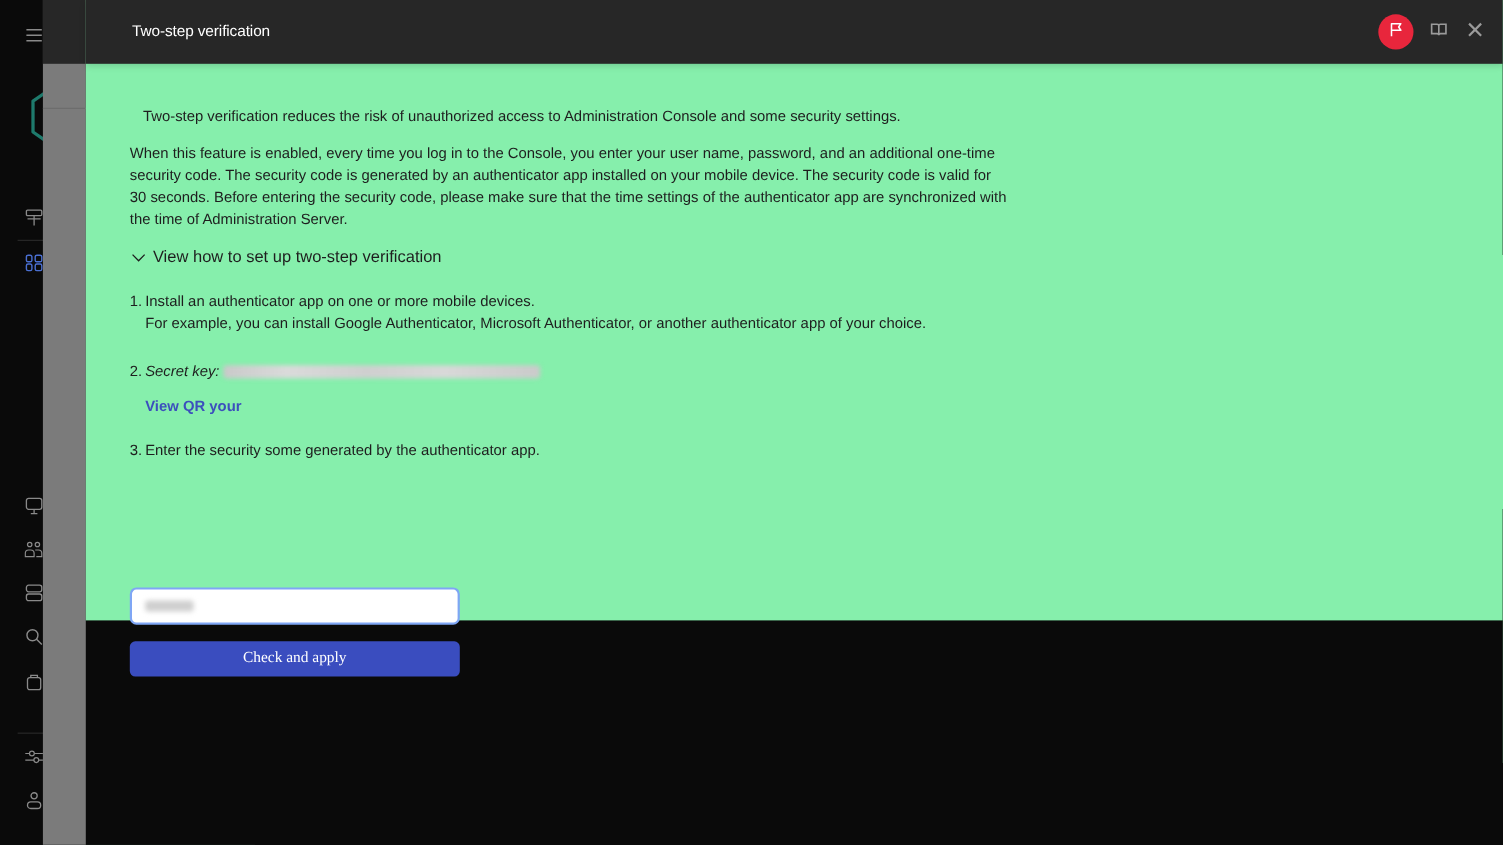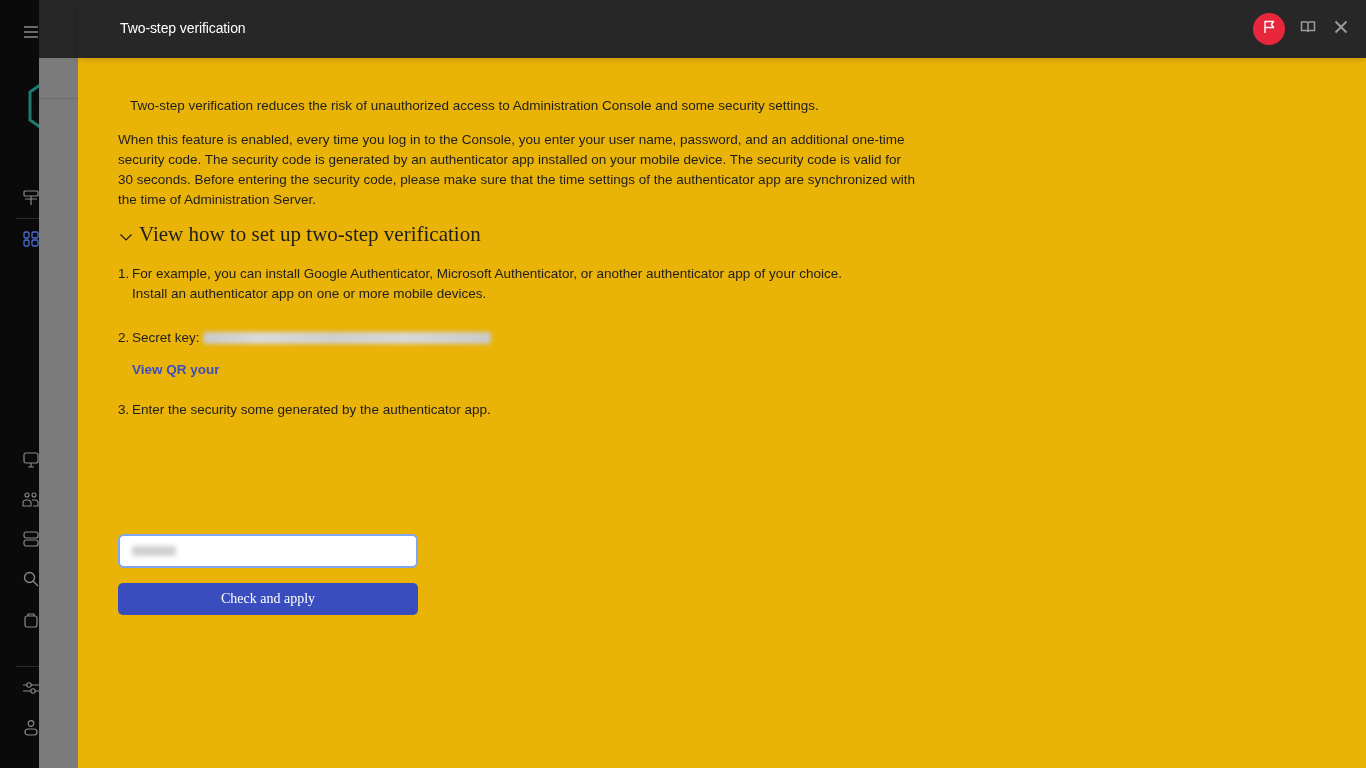--- a/index.html
+++ b/index.html
@@ -10,41 +10,41 @@
     .sb-icon { position: absolute; left: 22px; width: 18px; height: 18px; color: #8a8a8a; }
     .sb-icon svg { width: 18px; height: 18px; display: block; }
     .sb-divider { position: absolute; left: 16px; width: 30px; height: 1px; background: #2a2a2a; }
 
     
     .overlay { position: absolute; left: 39px; top: 0; width: 39px; height: 768px; background: #7b7b7b; }
     .overlay-top { position: absolute; left: 39px; top: 0; width: 39px; height: 58px; background: #272727; }
     .overlay-line { position: absolute; left: 39px; top: 98px; width: 39px; height: 1px; background: #6c6c6c; }
 
     
-    .drawer { position: absolute; left: 78px; top: 0; width: 1288px; height: 768px; background: #eab308; }
+    .drawer { position: absolute; left: 78px; top: 0; width: 1288px; height: 564px; background: #86efac; }
     .drawer-header { position: absolute; left: 0; top: 0; width: 1288px; height: 58px; background: #272727; box-shadow: 0 2px 6px rgba(0,0,0,0.15); }
     .drawer-title { position: absolute; left: 42px; top: 20px; font-size: 14px; color: #ffffff; font-weight: 500; letter-spacing: -0.1px; }
     .hdr-btn { position: absolute; top: 13px; width: 32px; height: 32px; display: flex; align-items: center; justify-content: center; cursor: pointer; }
     .flag-btn { left: 1175px; border-radius: 50%; background: #e8263c; }
     .book-btn { left: 1214px; color: #9a9a9a; }
     .close-btn { left: 1247px; color: #9a9a9a; }
 
     .content { position: absolute; left: 40px; top: 96px; width: 800px; color: #1e1e1e; font-size: 13.5px; line-height: 20px; }
     .p { margin-bottom: 12px; }
     .p1 { margin-bottom: 14px; margin-left: 12px; }
 
-    .expander { display: flex; align-items: center; font-size: 21px; color: #1e1e1e; margin-top: 2px; cursor: pointer; height: 24px; font-family: Liberation Serif, serif; }
+    .expander { display: flex; align-items: center; font-size: 15px; color: #1e1e1e; margin-top: 2px; cursor: pointer; height: 24px; }
     .expander .chev { width: 14px; height: 14px; margin-right: 6px; margin-left: 1px; }
 
     .steps { margin-top: 18px; }
     .step { position: relative; padding-left: 14px; }
     .step-num { position: absolute; left: 0; top: 0; }
     .step1 { margin-bottom: 24px; }
     .step2 { margin-bottom: 20px; }
-    .secret-row { display: flex; align-items: center; }
+    .secret-row { display: flex; align-items: center; font-style: italic; }
     .secret-blur { display: inline-block; width: 288px; height: 12px; margin-left: 3px; background: linear-gradient(90deg, #c9c9c9, #dadada 20%, #cfcfcf 45%, #d8d8d8 70%, #cacaca); filter: blur(2px); border-radius: 3px; }
     .qr-link { display: inline-block; margin-top: 12px; color: #3c4fbd; font-weight: bold; font-size: 13.5px; cursor: pointer; text-decoration: none; }
 
     .code-input { position: absolute; left: 0; top: 438px; width: 300px; height: 34px; border: 2px solid #7fa6f5; border-radius: 6px; background: #fff; padding: 0 10px; font-size: 13px; color: transparent; font-family: "Liberation Sans", sans-serif; }
     .code-blur { position: absolute; left: 14px; top: 450px; width: 44px; height: 10px; background: #cfcfcf; filter: blur(2.5px); border-radius: 3px; }
     .apply-btn { position: absolute; left: 0; top: 487px; width: 300px; height: 32px; border: none; border-radius: 5px; background: #3a4dbf; color: #ffffff; font-size: 14px; font-family: Liberation Serif, serif; cursor: pointer; }
   </style>
 </head>
 <body>
 
@@ -161,22 +161,22 @@
         <svg width="14" height="14" viewBox="0 0 14 14">
             <path d="M1.5 4.5l5.5 5.5 5.5-5.5" stroke="#1e1e1e" stroke-width="1.2" fill="none"></path>
           </svg>
       </span>
       <span>View how to set up two-step verification</span>
     </div>
 
     <div class="steps">
       <div class="step step1">
         <span class="step-num">1.</span>
+        <div>Install an authenticator app on one or more mobile devices.</div>
         <div>For example, you can install Google Authenticator, Microsoft Authenticator, or another authenticator app of your choice.</div>
-        <div>Install an authenticator app on one or more mobile devices.</div>
       </div>
 
       <div class="step step2">
         <span class="step-num">2.</span>
         <div class="secret-row">
           <span>Secret key:</span>
           <span class="secret-blur"></span>
         </div>
         <a class="qr-link">View QR your</a>
       </div>

